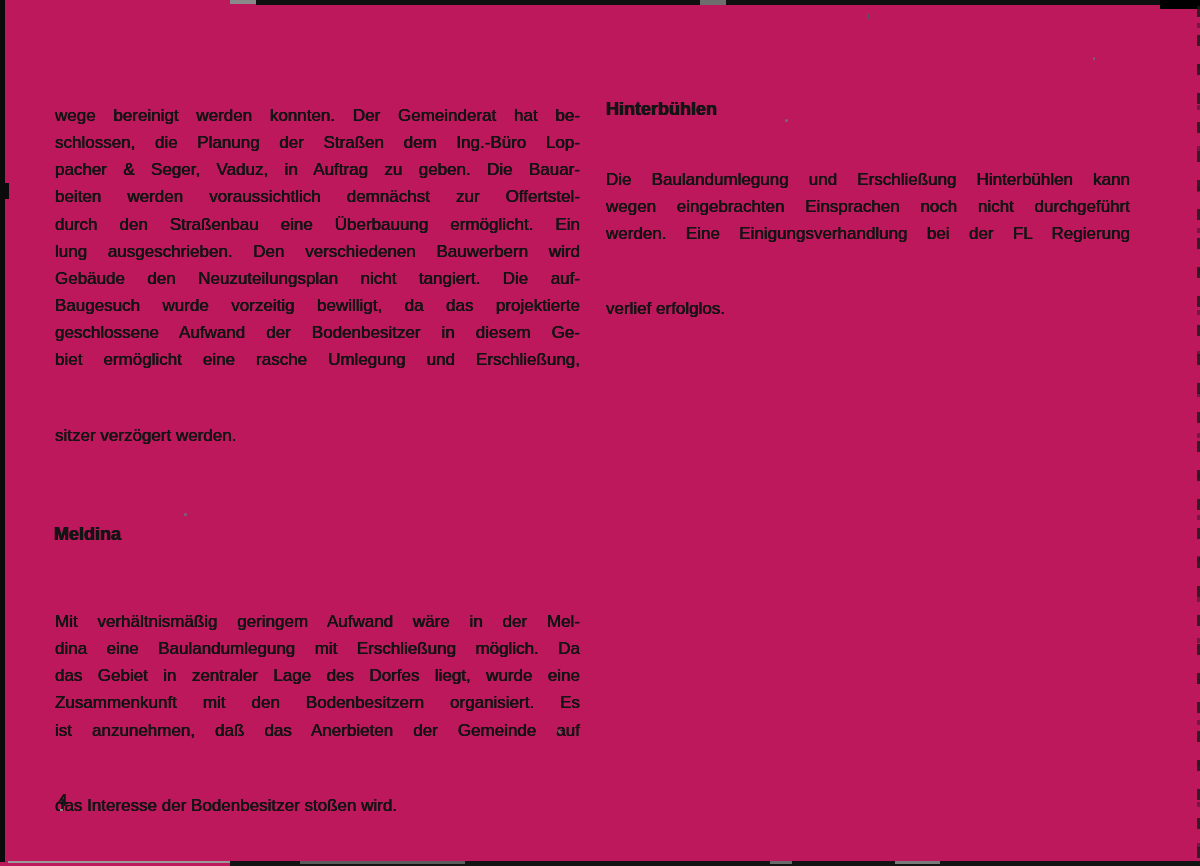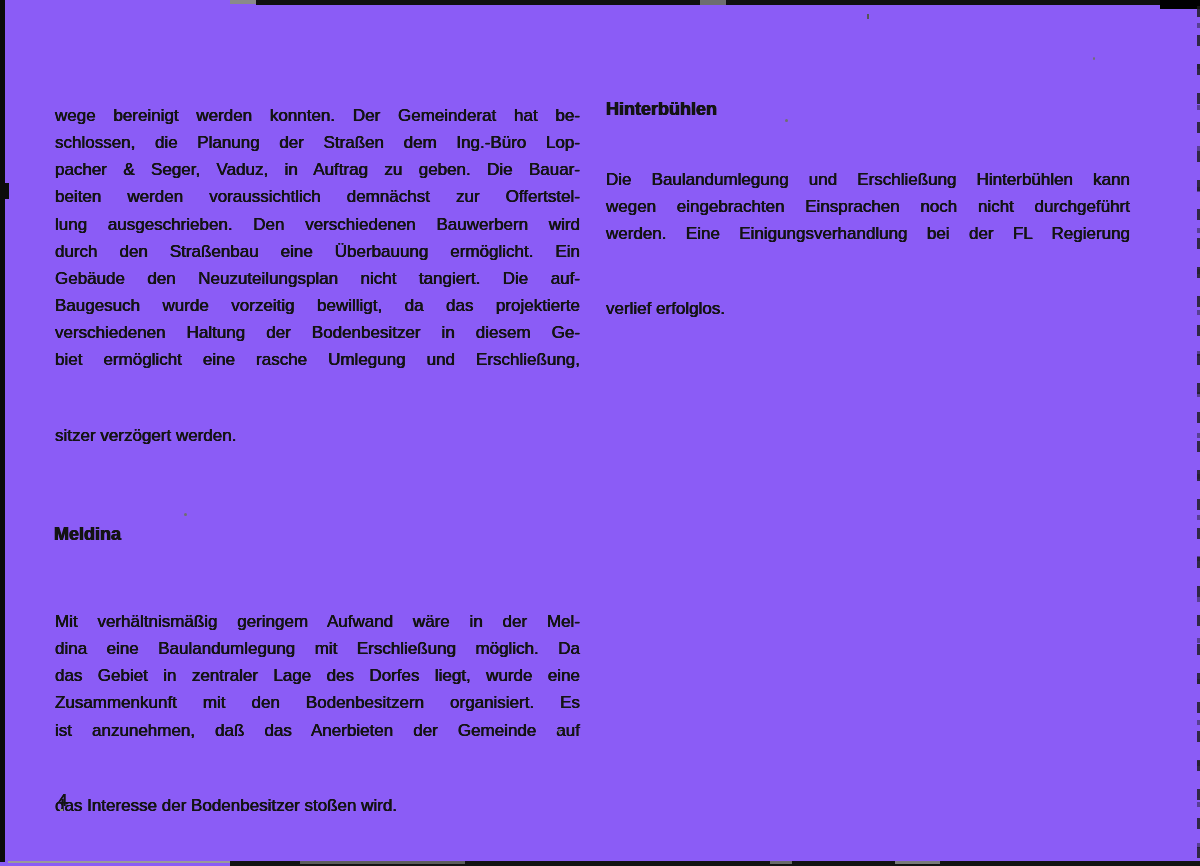--- a/index.html
+++ b/index.html
@@ -1,17 +1,17 @@
 <!DOCTYPE html>
 <html><head>
 <meta charset="utf-8">
 <style>
   html,body{margin:0;padding:0;background:#ffffff;}
   .page{
-    position:relative;width:1200px;height:866px;background:#8b5cf6;overflow:hidden;
+    position:relative;width:1200px;height:866px;background:#be185d;overflow:hidden;
     font-family:"Liberation Sans","DejaVu Sans",sans-serif;color:#141414;
   }
   
   .block{position:absolute;}
   .tl{
     font-size:17px;line-height:27.15px;white-space:nowrap;
     text-shadow:0.3px 0 0 currentColor,-0.3px 0 0 currentColor;
   }
   .j{white-space:normal;text-align:justify;text-align-last:justify;}
   .last{text-align-last:left;margin-top:48px;}
@@ -58,25 +58,25 @@
 </head>
 <body>
 
 <div class="page">
 
   <div class="block" id="left-para1">
     <div class="tl j">wege bereinigt werden konnten. Der Gemeinderat hat be-</div>
     <div class="tl j">schlossen, die Planung der Straßen dem Ing.-Büro Lop-</div>
     <div class="tl j">pacher &amp; Seger, Vaduz, in Auftrag zu geben. Die Bauar-</div>
     <div class="tl j">beiten werden voraussichtlich demnächst zur Offertstel-</div>
+    <div class="tl j">durch den Straßenbau eine Überbauung ermöglicht. Ein</div>
     <div class="tl j">lung ausgeschrieben. Den verschiedenen Bauwerbern wird</div>
-    <div class="tl j">durch den Straßenbau eine Überbauung ermöglicht. Ein</div>
     <div class="tl j">Gebäude den Neuzuteilungsplan nicht tangiert. Die auf-</div>
     <div class="tl j">Baugesuch wurde vorzeitig bewilligt, da das projektierte</div>
-    <div class="tl j">verschiedenen Haltung der Bodenbesitzer in diesem Ge-</div>
+    <div class="tl j">geschlossene Aufwand der Bodenbesitzer in diesem Ge-</div>
     <div class="tl j">biet ermöglicht eine rasche Umlegung und Erschließung,</div>
     <div class="tl j last">sitzer verzögert werden.</div>
   </div>
 
   <div class="block heading" id="left-heading">Meldina</div>
 
   <div class="block" id="left-para2">
     <div class="tl j">Mit verhältnismäßig geringem Aufwand wäre in der Mel-</div>
     <div class="tl j">dina eine Baulandumlegung mit Erschließung möglich. Da</div>
     <div class="tl j">das Gebiet in zentraler Lage des Dorfes liegt, wurde eine</div>

